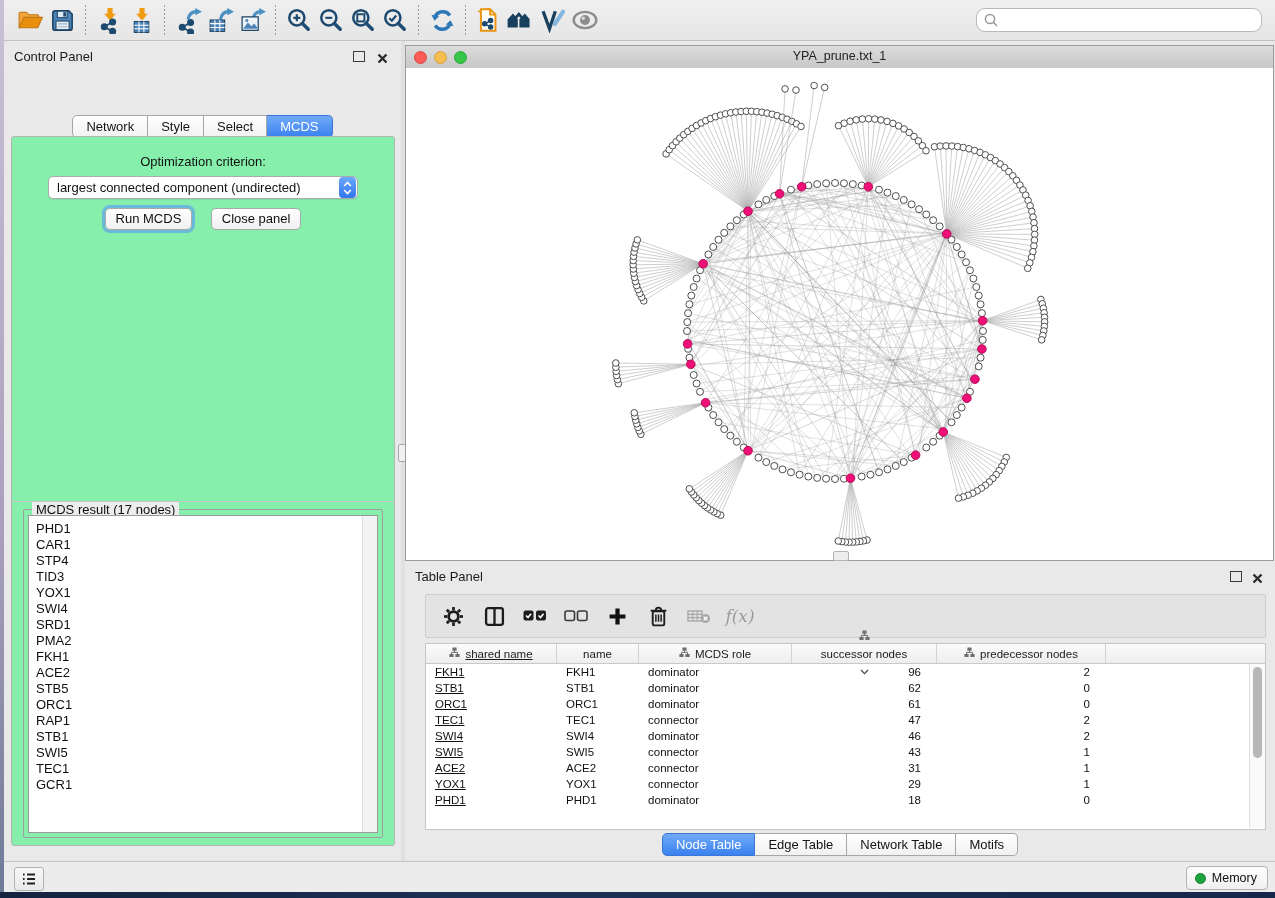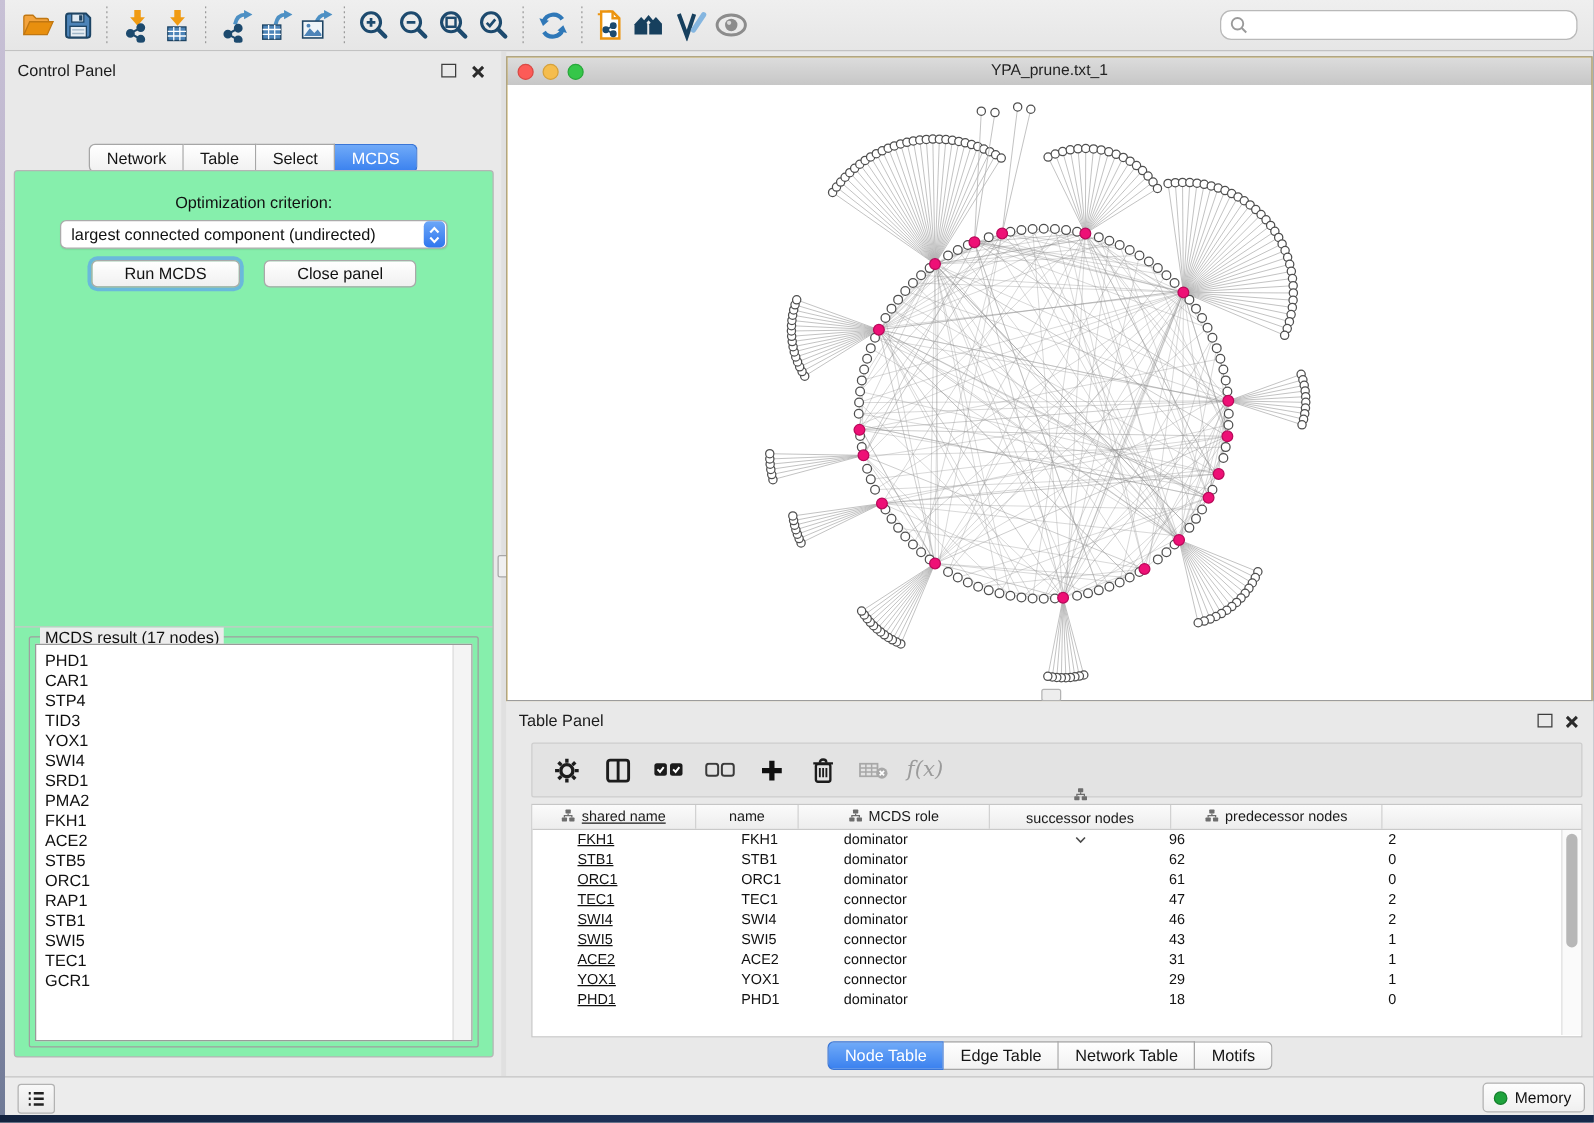--- a/index.html
+++ b/index.html
@@ -42,21 +42,21 @@
   .cp-box{position:absolute;left:7px;right:6px;top:95px;bottom:15px;background:#86efac;
     border:1px solid #b5b5b5;border-radius:3px;}
   .opt-label{position:absolute;top:17px;width:100%;text-align:center;font-size:13px;color:#111;}
   .dropdown{position:absolute;left:36px;right:36px;top:39px;height:23px;background:#fff;
     border:1px solid #ababab;border-radius:5px;display:flex;align-items:center;box-sizing:border-box;
     box-shadow:0 1px 1px rgba(0,0,0,.08);}
   .dropdown .dtext{flex:1;font-size:13px;padding-left:8px;color:#111;white-space:nowrap;overflow:hidden;}
   .stepper{width:17px;height:21px;border-radius:4px;background:linear-gradient(#6ca7f8,#2f76ee);
     margin-right:1px;display:flex;flex-direction:column;align-items:center;justify-content:center;}
   .btnrow{position:absolute;top:71px;width:100%;text-align:center;}
-  .mbtn{display:inline-block;height:20px;line-height:20px;padding:0 26px;font-size:13px;color:#111;
+  .mbtn{display:inline-block;height:20px;line-height:20px;padding:0 10px;font-size:13px;color:#111;
     background:linear-gradient(#ffffff,#f0f0f0);border:1px solid #a9a9a9;border-radius:5px;margin:0 7px;}
   .mbtn-focus{box-shadow:0 0 0 3px rgba(88,148,250,.6);}
   .cp-split{position:absolute;left:0;right:0;top:364px;height:1px;background:#c7c7c7;}
   .fieldset{position:absolute;left:11px;right:11px;top:372px;bottom:7px;border:1px solid #9f9f9f;border-radius:2px;}
   .fieldset .legend{position:absolute;top:-8px;left:8px;background:#ececec;padding:0 4px;font-size:13px;color:#111;}
   .mcds-list{position:absolute;left:4px;right:4px;top:5px;bottom:4px;background:#fff;border:1px solid #9a9a9a;overflow:hidden;}
   .mcds-items{position:absolute;left:0;top:0;right:14px;bottom:0;padding:5px 0 0 7px;}
   .mcds-item{font-size:13px;line-height:16px;color:#101010;}
   .mcds-scroll{position:absolute;right:0;top:0;bottom:0;width:14px;background:#f4f4f4;border-left:1px solid #ddd;}
 
@@ -85,21 +85,21 @@
   .tp-toolbar{position:absolute;left:20px;right:9px;top:33px;height:44px;background:#e3e3e3;
     border:1px solid #cdcdcd;border-radius:2px;display:flex;align-items:center;box-sizing:border-box;padding-left:13px;}
   .ticon{display:inline-flex;align-items:center;justify-content:center;width:28px;height:24px;margin-right:13px;}
   .fx{font-family:"DejaVu Serif","Liberation Serif",serif;font-style:italic;font-size:17px;color:#9b9b9b;}
   .tp-table{position:absolute;left:20px;right:9px;top:82px;height:187px;background:#fff;
     border:1px solid #c6c6c6;box-sizing:border-box;}
   .thead{position:absolute;left:0;top:0;right:0;height:19px;white-space:nowrap;
     background:linear-gradient(#fbfbfb,#ededed);border-bottom:1px solid #c9c9c9;}
   .th{display:inline-flex;height:19px;align-items:center;justify-content:center;gap:5px;
     border-right:1px solid #d2d2d2;box-sizing:border-box;font-size:11.5px;color:#1a1a1a;vertical-align:top;}
-  .tbody{position:absolute;left:0;top:20px;right:15px;bottom:0;overflow:hidden;margin-left:27px;}
+  .tbody{position:absolute;left:0;top:20px;right:15px;bottom:0;overflow:hidden;}
   .tr{height:16px;white-space:nowrap;}
   .td{display:inline-block;height:16px;line-height:16px;font-size:11.5px;color:#111;
     padding:0 0 0 9px;box-sizing:border-box;overflow:hidden;vertical-align:top;}
   .td.num{text-align:right;padding:0 16px 0 0;}
   .col0{width:131px;text-decoration:underline;} .col1{width:82px;} .col2{width:153px;} .col3{width:145px;flex-direction:column;} .col4{width:169px;}
   .tscroll{position:absolute;right:0;top:20px;bottom:1px;width:15px;background:#fafafa;border-left:1px solid #e0e0e0;}
   .tthumb{position:absolute;left:2.5px;top:3px;width:9px;height:91px;background:#b7b7b7;border-radius:5px;}
   .tp-tabs{position:absolute;left:0;width:100%;top:272px;text-align:center;white-space:nowrap;}
 
   
@@ -270,21 +270,21 @@
   </div>
 
   <div class="cpanel">
     <div class="panel-title">Control Panel</div>
     <span class="float-ic cp-float"></span>
     <span class="close-ic cp-close">
       <svg width="11" height="11" viewBox="0 0 11 11">
           <path d="M1.5 1.5 L9.5 9.5 M9.5 1.5 L1.5 9.5" stroke="#2b2b2b" stroke-width="2.4"></path>
         </svg>
     </span>
-    <div class="segbar"><span class="seg seg-first">Network</span><span class="seg">Table</span><span class="seg">Select</span><span class="seg seg-last seg-active">MCDS</span></div>
+    <div class="segbar"><span class="seg seg-first">Network</span><span class="seg">Style</span><span class="seg">Select</span><span class="seg seg-last seg-active">MCDS</span></div>
     <div class="cp-box">
       <div class="opt-label">Optimization criterion:</div>
       <div class="dropdown">
         <span class="dtext">largest connected component (undirected)</span>
         <span class="stepper">
           <svg width="11" height="16" viewBox="0 0 11 16">
             <path d="M2.2 6 L5.5 2.5 8.8 6" fill="none" stroke="#fff" stroke-width="1.7"></path>
             <path d="M2.2 10 L5.5 13.5 8.8 10" fill="none" stroke="#fff" stroke-width="1.7"></path>
           </svg>
         </span>

